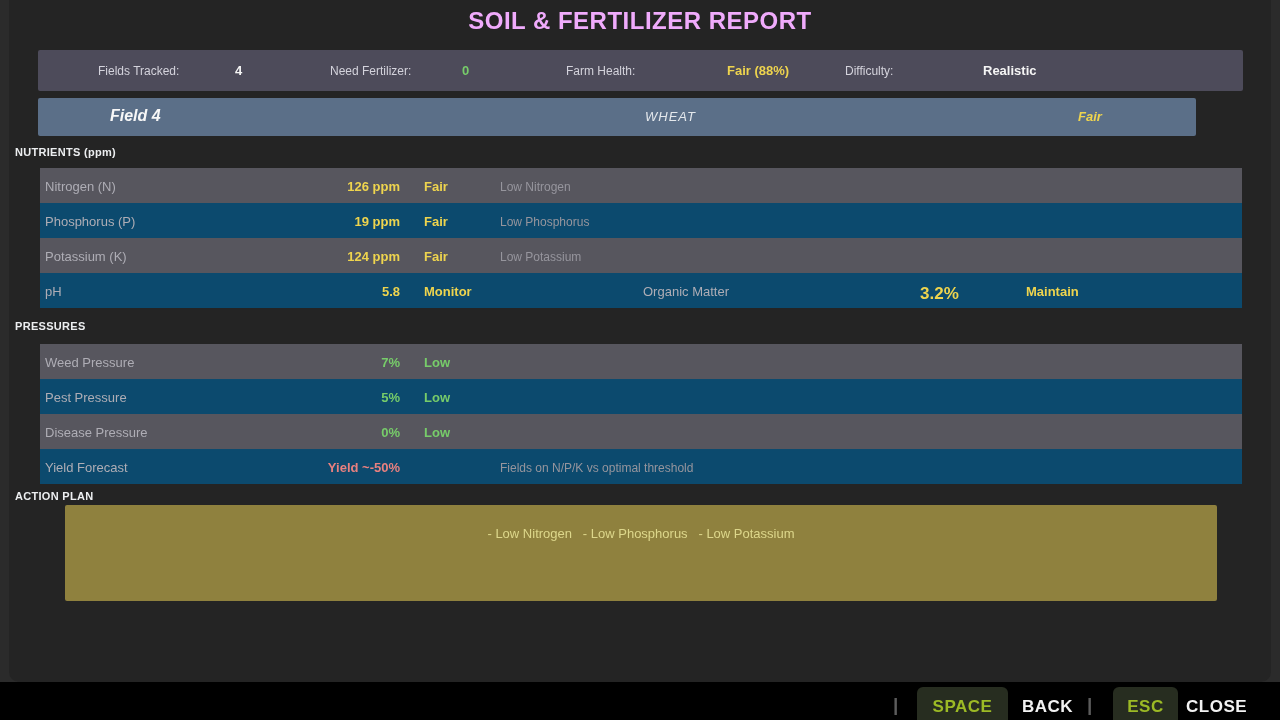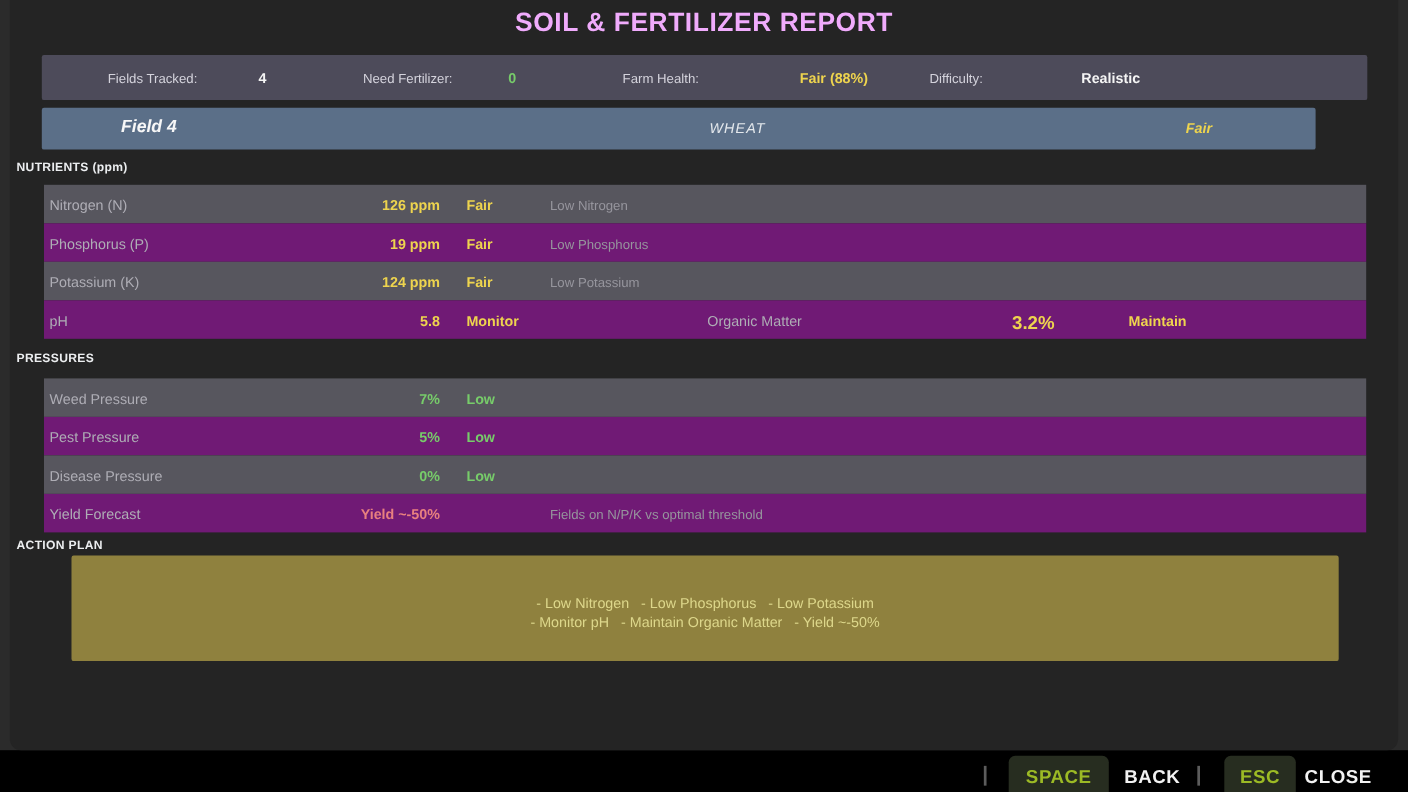--- a/index.html
+++ b/index.html
@@ -27,36 +27,36 @@
   
   .field-bar { position:absolute; left:38px; top:98px; width:1158px; height:38px; background:#5b6f88; border-radius:2px;font-style:italic; }
   .field-name { position:absolute; left:72px; top:9px; color:#f7f7f7; font-size:16px; font-weight:bold; }
   .field-crop { position:absolute; left:607px; top:11px; color:#e4e8ec; font-size:13px; letter-spacing:1px; }
   .field-status { position:absolute; left:1040px; top:11px; color:#eed44e; font-size:13px; font-weight:bold; }
 
   .section-label { position:absolute; left:15px; color:#eceef0; font-size:11px; font-weight:bold; letter-spacing:0.3px; }
 
   .row { position:absolute; left:40px; width:1202px; height:35px; }
   .row.dark  { background:#57565e; }
-  .row.light { background:#701a75; }
+  .row.light { background:#0c4a6e; }
   .row .lbl    { position:absolute; left:5px;  top:11px; color:#aeadb5; font-size:13px; }
   .row .val    { position:absolute; left:240px; width:120px; text-align:right; top:11px; font-size:13px; font-weight:bold; }
   .row .status { position:absolute; left:384px; top:11px; font-size:13px; font-weight:bold; }
   .row .note   { position:absolute; left:460px; top:12px; color:#96959d; font-size:12px; }
   .v-yellow { color:#eed44e; }
   .v-green  { color:#77cc6a; }
   .v-red    { color:#e8807f; }
   .om-label  { position:absolute; left:603px; top:11px; color:#aeadb5; font-size:13px; }
   .om-value  { position:absolute; left:880px; width:80px; text-align:left; top:11px; color:#eed44e; font-size:17px; font-weight:bold; }
   .om-status { position:absolute; left:986px; top:11px; color:#eed44e; font-size:13px; font-weight:bold; }
 
   
   .action-box {
     position:absolute; left:65px; top:505px; width:1152px; height:96px;
-    background:#8f813e; border-radius:2px; text-align:center; padding-top:35px;
+    background:#8f813e; border-radius:2px; text-align:center; padding-top:20px;
   }
   .action-line { color:#ddd78b; font-size:13px; line-height:17px; white-space:pre; }
 
   
   .footer-sep { position:absolute; top:694px; color:#5c5c5c; font-size:19px; font-weight:bold; }
   .key-btn {
     position:absolute; top:687px; height:42px; background:#272d20; border-radius:6px;
     color:#9cba25; font-size:17px; font-weight:bold; letter-spacing:0.5px;
     text-align:center; line-height:40px;
   }
@@ -136,21 +136,20 @@
 <div class="row light" style="top:449px">
   <span class="lbl">Yield Forecast</span>
   <span class="val v-red">Yield ~-50%</span>
   <span class="note">Fields on N/P/K vs optimal threshold</span>
 </div>
 
 <div class="section-label" style="top:490px">ACTION PLAN</div>
 
 <div class="action-box">
   <div class="action-line">- Low Nitrogen   - Low Phosphorus   - Low Potassium</div>
-  <div class="action-line">- Monitor pH   - Maintain Organic Matter   - Yield ~-50%</div>
 </div>
 
 <span class="footer-sep" style="left:893px">|</span>
 <div class="key-btn" style="left:917px; width:91px">SPACE</div>
 <span class="footer-label" style="left:1022px">BACK</span>
 <span class="footer-sep" style="left:1087px">|</span>
 <div class="key-btn" style="left:1113px; width:65px">ESC</div>
 <span class="footer-label" style="left:1186px">CLOSE</span>
 
 </body></html>

